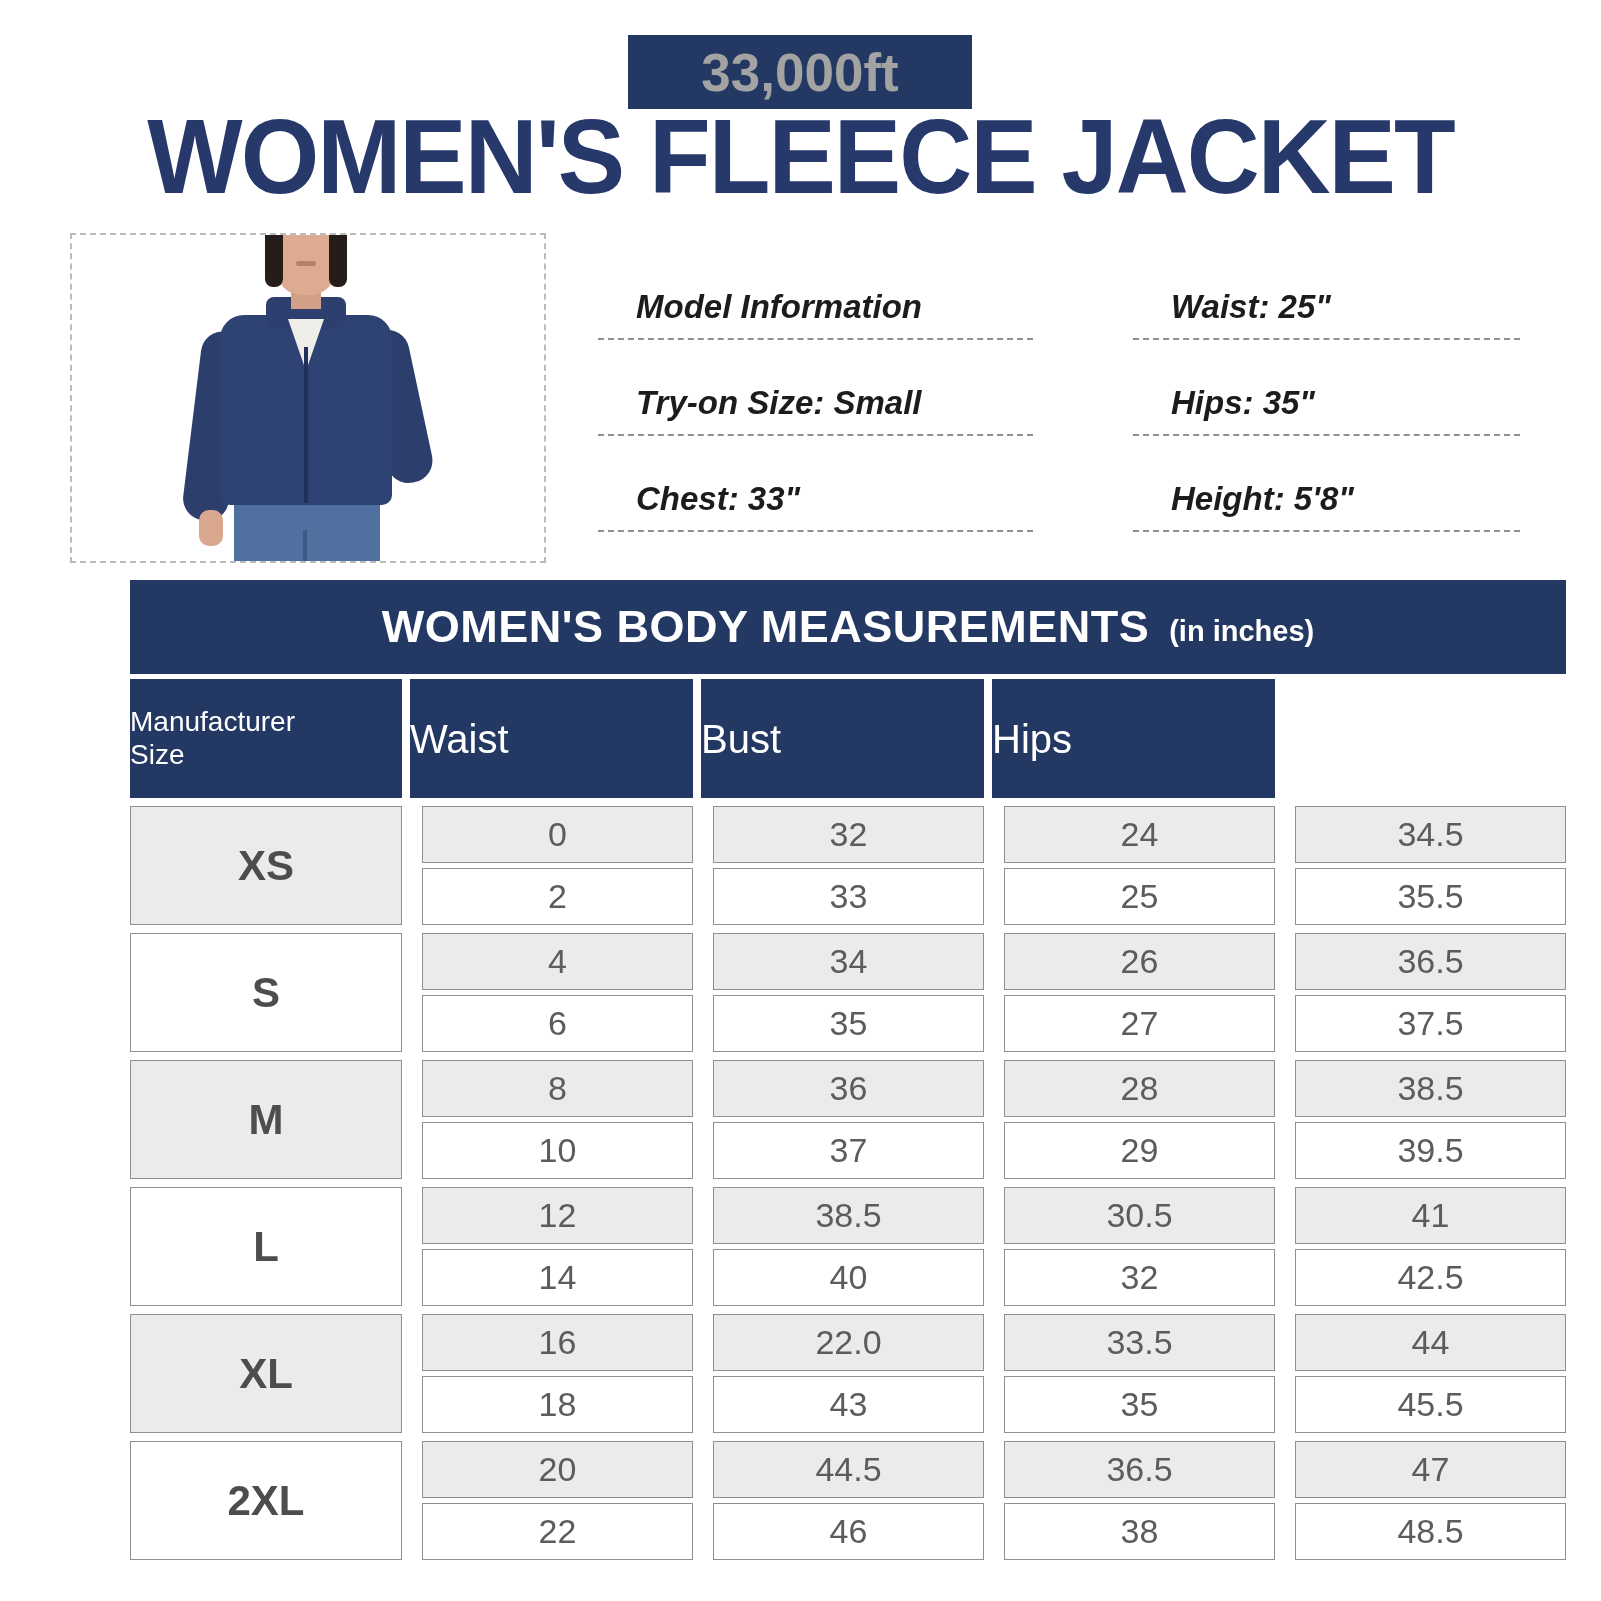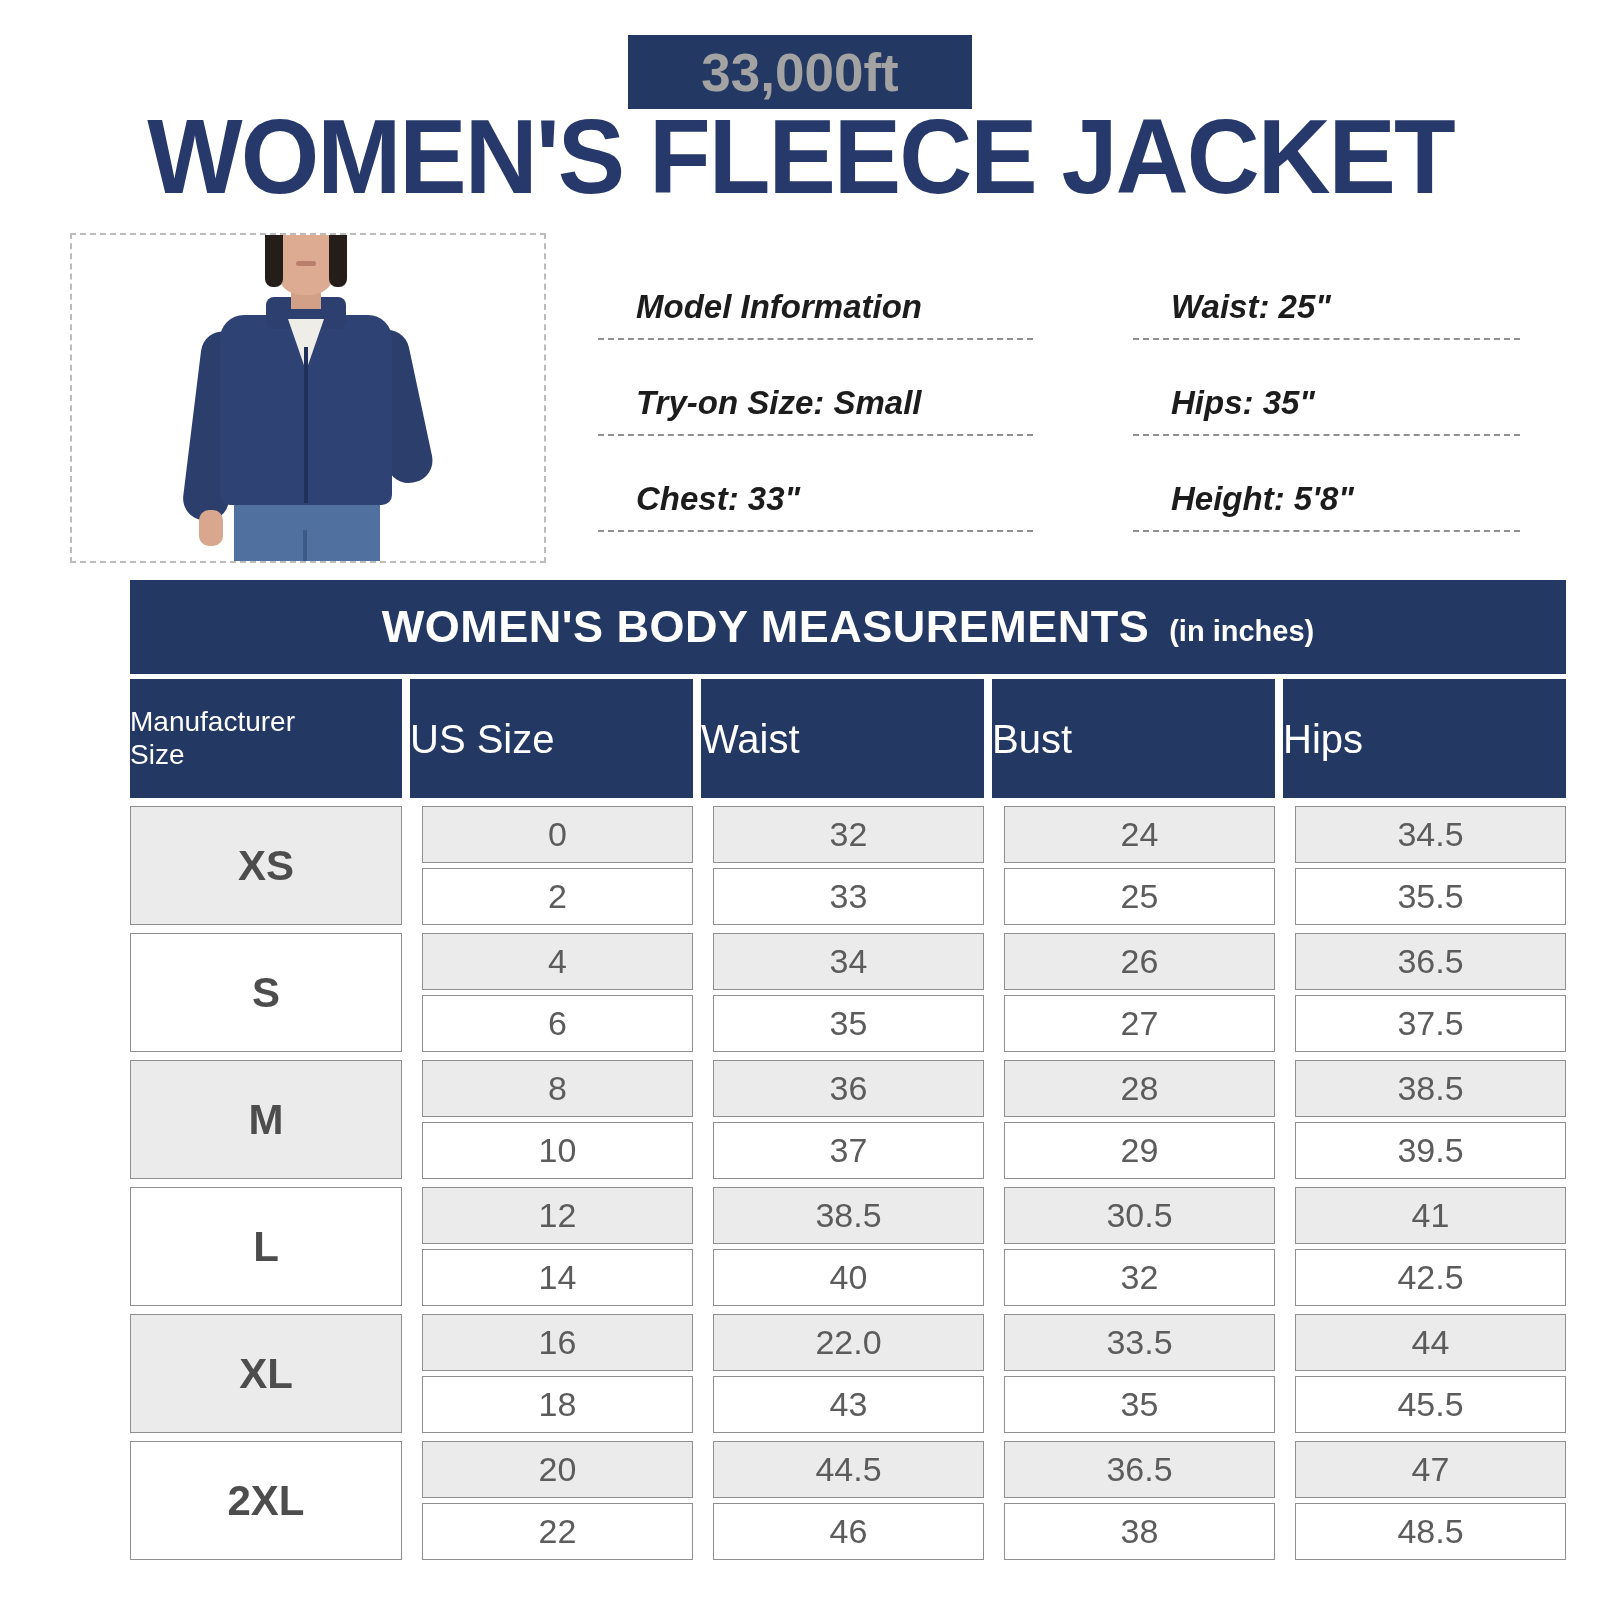--- a/index.html
+++ b/index.html
@@ -146,21 +146,20 @@
     <div class="table-band">
       <span class="band-title">WOMEN'S BODY MEASUREMENTS</span>
       <span class="band-suffix">(in inches)</span>
     </div>
 
     <div class="cols-header">
       <div class="col-cell small">
           <span>Manufacturer</span>
           <span>Size</span>
         </div>
-      <div class="col-cell">US Size</div>
       <div class="col-cell">Waist</div>
       <div class="col-cell">Bust</div>
       <div class="col-cell">Hips</div>
     </div>
 
     <div class="group">
       <div class="size-label bg-alt">XS</div>
       <div class="cell bg-alt">0</div>
       <div class="cell bg-alt">32</div>
       <div class="cell bg-alt">24</div>

